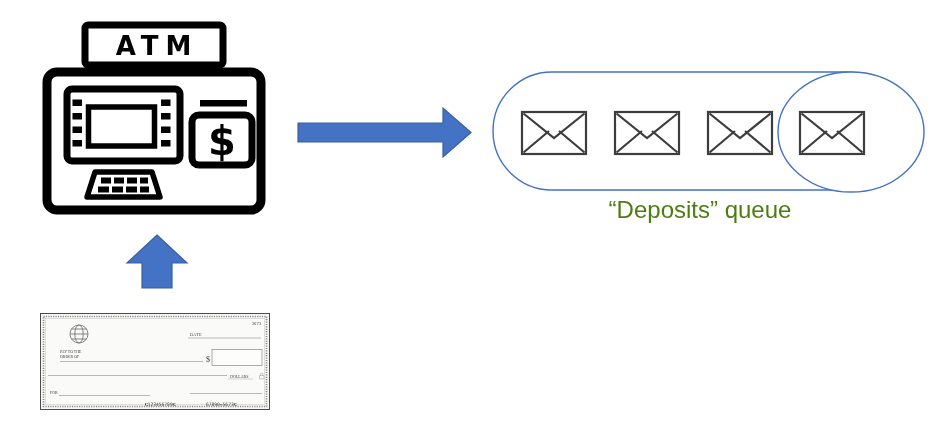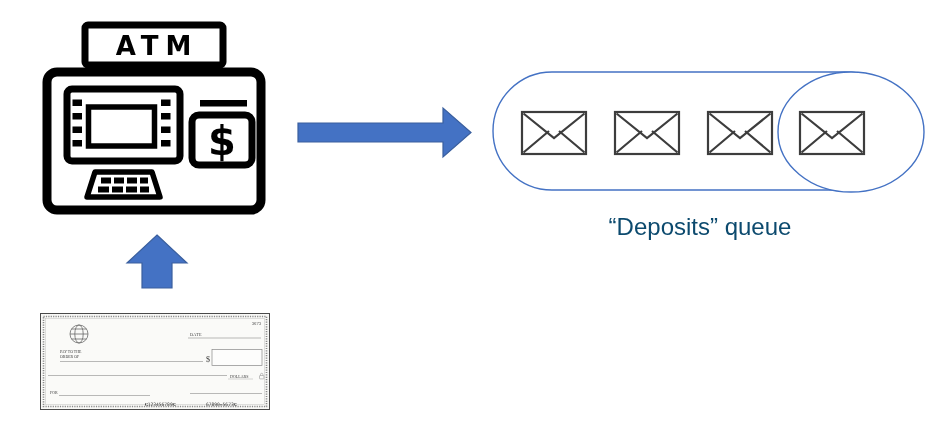--- a/index.html
+++ b/index.html
@@ -2,22 +2,22 @@
 <html><head>
 <meta charset="utf-8">
 <style>
   html,body { margin:0; padding:0; background:#ffffff; }
   #stage {
     position:relative; width:952px; height:436px; background:#ffffff;
     overflow:hidden; font-family:"Liberation Sans", sans-serif;
   }
   .abs { position:absolute; }
   #queue-label {
-    position:absolute; left:570px; top:213px; width:260px;
-    text-align:center; font-size:24px; color:#0c4a6e;
+    position:absolute; left:570px; top:196px; width:260px;
+    text-align:center; font-size:24px; color:#4d7c0f;
     font-family:"Liberation Sans", sans-serif;
   }
   svg text { user-select:none; }
   .check-label { font-family:"Liberation Serif", serif; fill:#3c3c3c; }
   .micr { font-family:"DejaVu Sans Mono", monospace; fill:#3a3a3a; }
 </style>
 </head>
 <body>
 
 <div id="stage">

